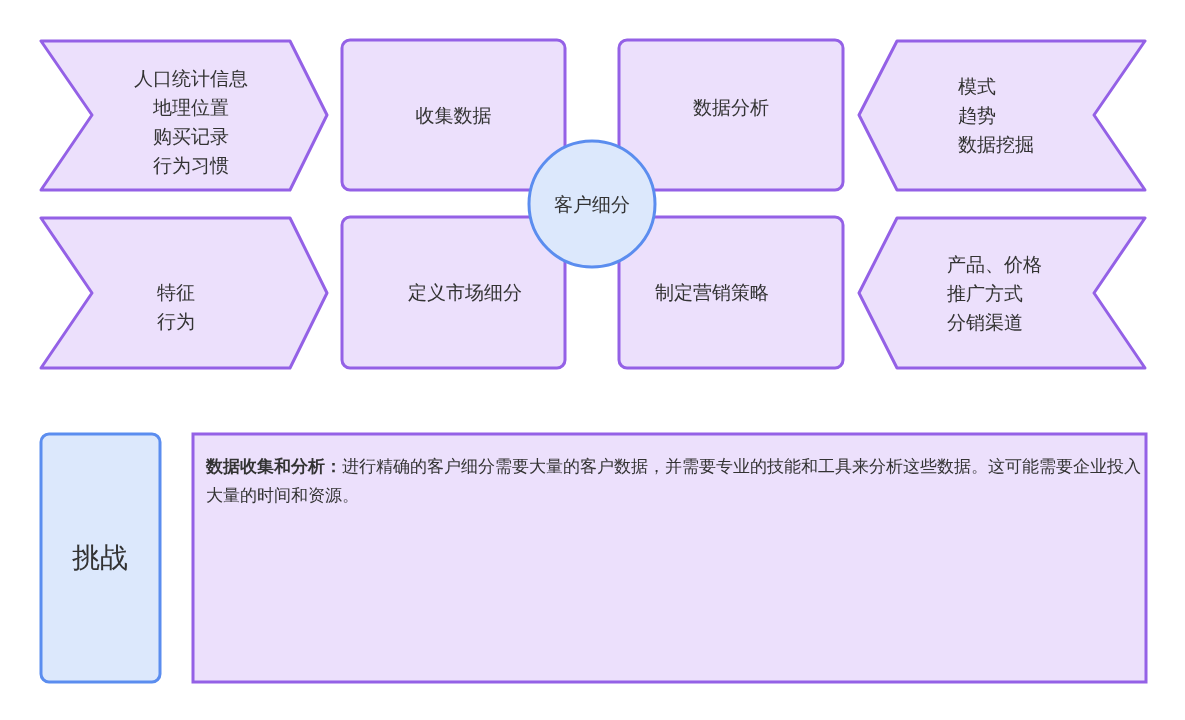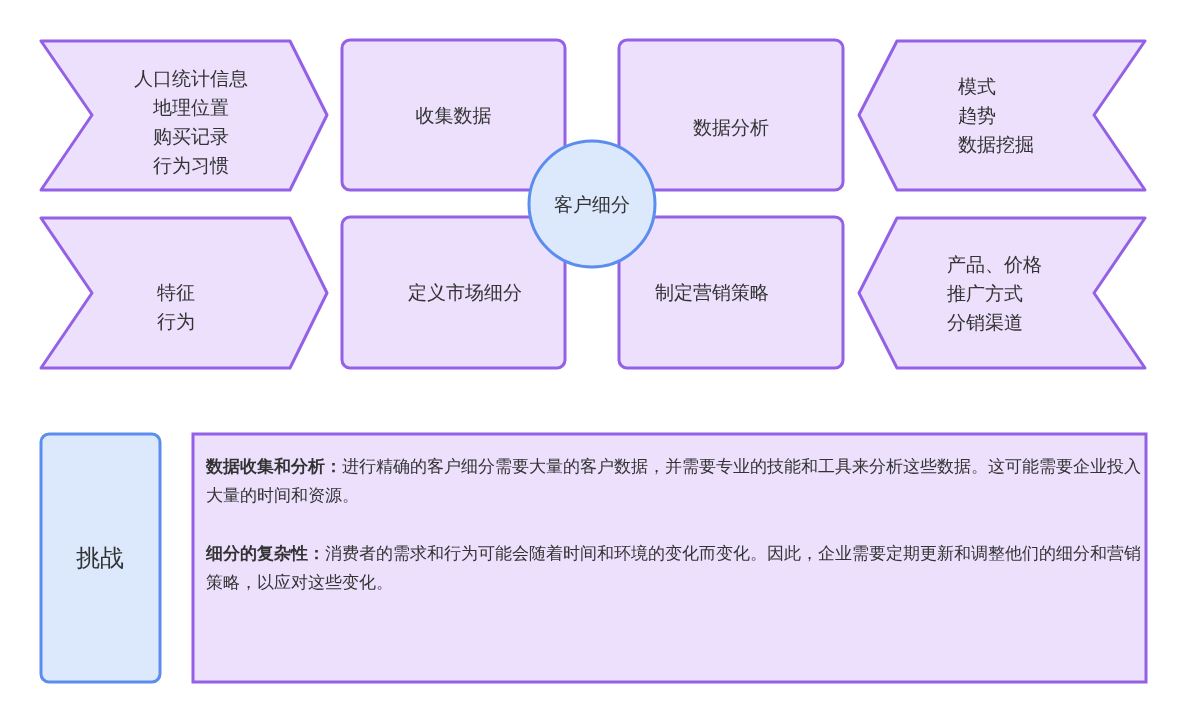--- a/index.html
+++ b/index.html
@@ -6,21 +6,21 @@
     body { width: 1185px; height: 720px; position: relative; overflow: hidden;
            font-family: "DejaVu Sans", "Liberation Sans", sans-serif; color: #333333; }
     svg.diagram { position: absolute; left: 0; top: 0; }
     .label { position: absolute; display: flex; flex-direction: column; justify-content: center;
              font-size: 19px; line-height: 29px; color: #333333; }
     .label.center { align-items: center; text-align: center; }
     .label.left { align-items: flex-start; text-align: left; }
     .label span { display: block; white-space: nowrap; }
     .challenge-title { position: absolute; left: 40px; top: 433px; width: 120px; height: 249px;
                        display: flex; align-items: center; justify-content: center;
-                       font-size: 24px; color: #333333; border-radius: 29px; }
+                       font-size: 28px; color: #333333; border-radius: 29px; }
     .challenge-text { position: absolute; left: 206px; top: 452px; width: 935px;
                       font-size: 17px; line-height: 29px; color: #333333; }
     .challenge-text p { margin: 0 0 29px 0; }
     .challenge-text b { font-weight: bold; }
   </style>
 </head>
 <body>
 
 <svg class="diagram" width="1185" height="720" viewBox="0 0 1185 720">
 
@@ -61,36 +61,33 @@
 
 <div class="label left" style="left:947px; top:218px; width:150px; height:150px;text-align:center;">
   <span>产品、价格</span>
   <span>推广方式</span>
   <span>分销渠道</span>
 </div>
 
 <div class="label center" style="left:342px; top:40px; width:223px; height:150px;text-align:center;">
   <span>收集数据</span>
 </div>
-<div class="label center" style="left:619px; top:40px; width:224px; height:134px;margin-top:20px;">
+<div class="label center" style="left:619px; top:40px; width:224px; height:134px;">
   <span>数据分析</span>
 </div>
 <div class="label center" style="left:342px; top:217px; width:246px; height:151px;">
   <span>定义市场细分</span>
 </div>
 <div class="label center" style="left:619px; top:217px; width:186px; height:151px;">
   <span>制定营销策略</span>
 </div>
 
 <div class="label center" style="left:529px; top:141px; width:126px; height:126px;">
   <span>客户细分</span>
 </div>
 
 <div class="challenge-title">挑战</div>
 
 <div class="challenge-text">
   <p>
     <b>数据收集和分析：</b><span>进行精确的客户细分需要大量的客户数据，并需要专业的技能和工具来分析这些数据。这可能需要企业投入大量的时间和资源。</span>
   </p>
-  <p>
-    <b>细分的复杂性：</b><span>消费者的需求和行为可能会随着时间和环境的变化而变化。因此，企业需要定期更新和调整他们的细分和营销策略，以应对这些变化。</span>
-  </p>
 </div>
 
 </body></html>

